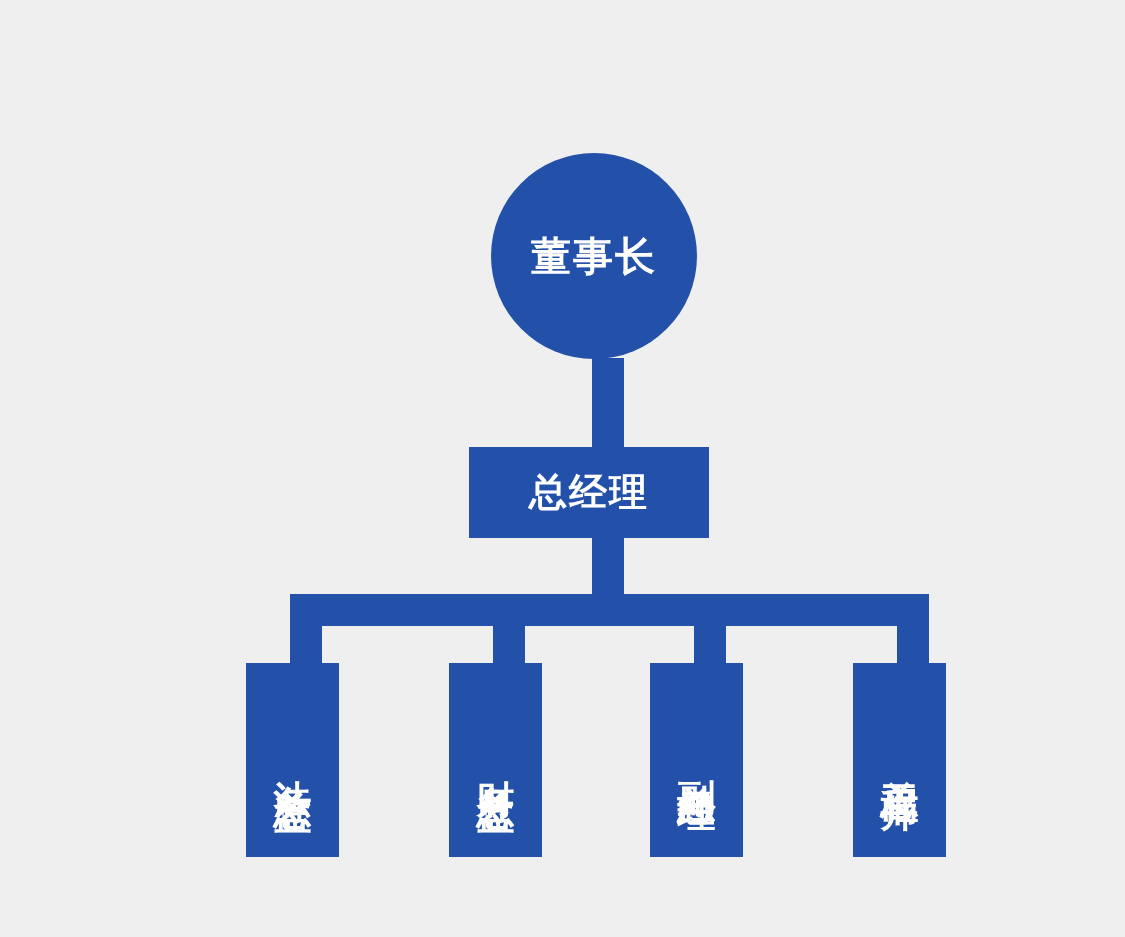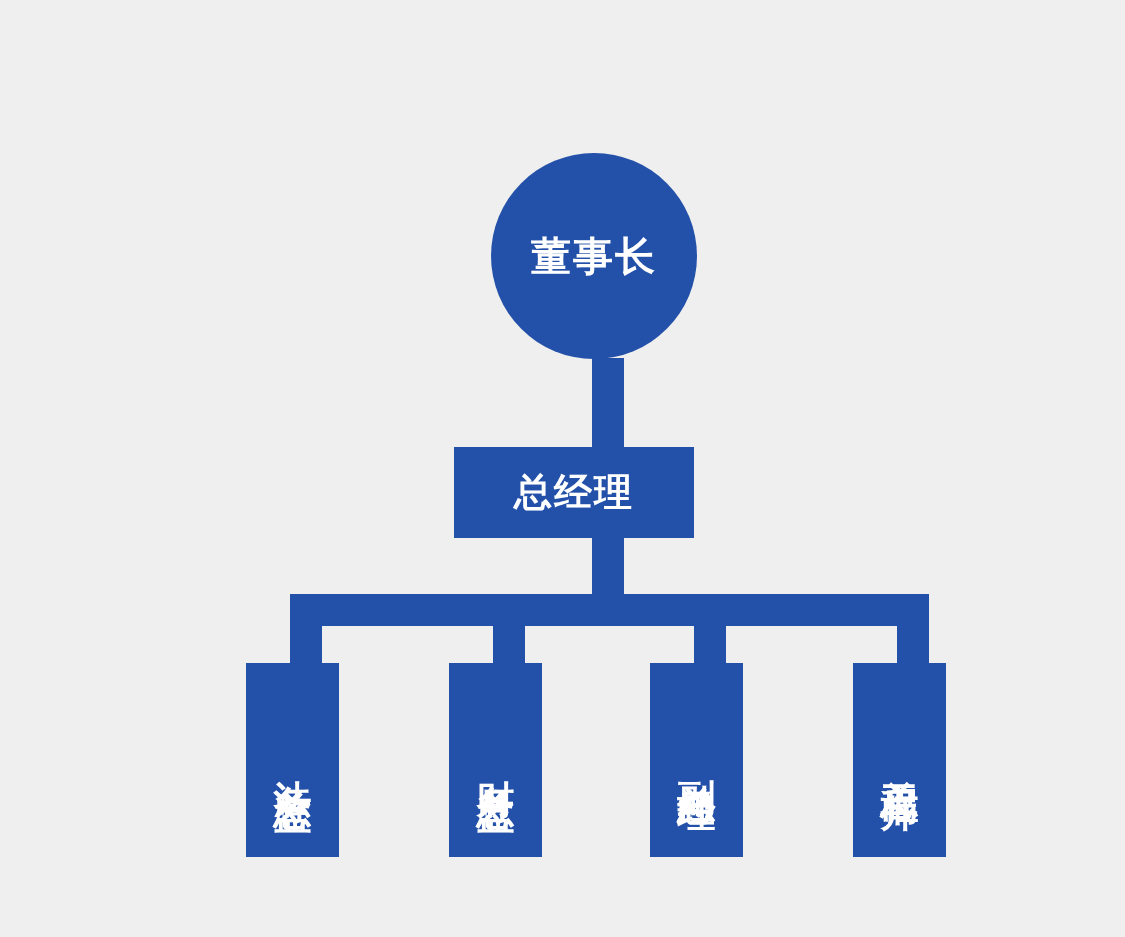--- a/index.html
+++ b/index.html
@@ -29,21 +29,21 @@
     font-weight: bold;
   }
   .node.circle {
     left: 459px; top: 121px;
     width: 206px; height: 206px;
     border-radius: 50%;
     font-size: 40px;
     letter-spacing: 2px;
   }
   .node.rect-wide {
-    left: 422px; top: 415px;
+    left: 437px; top: 415px;
     width: 240px; height: 91px;
     font-size: 38px;
     letter-spacing: 2px;
   }
   .node.rect-tall {
     top: 631px;
     width: 93px; height: 194px;
     font-size: 38px;
   }
   .node.rect-tall .vlabel {

